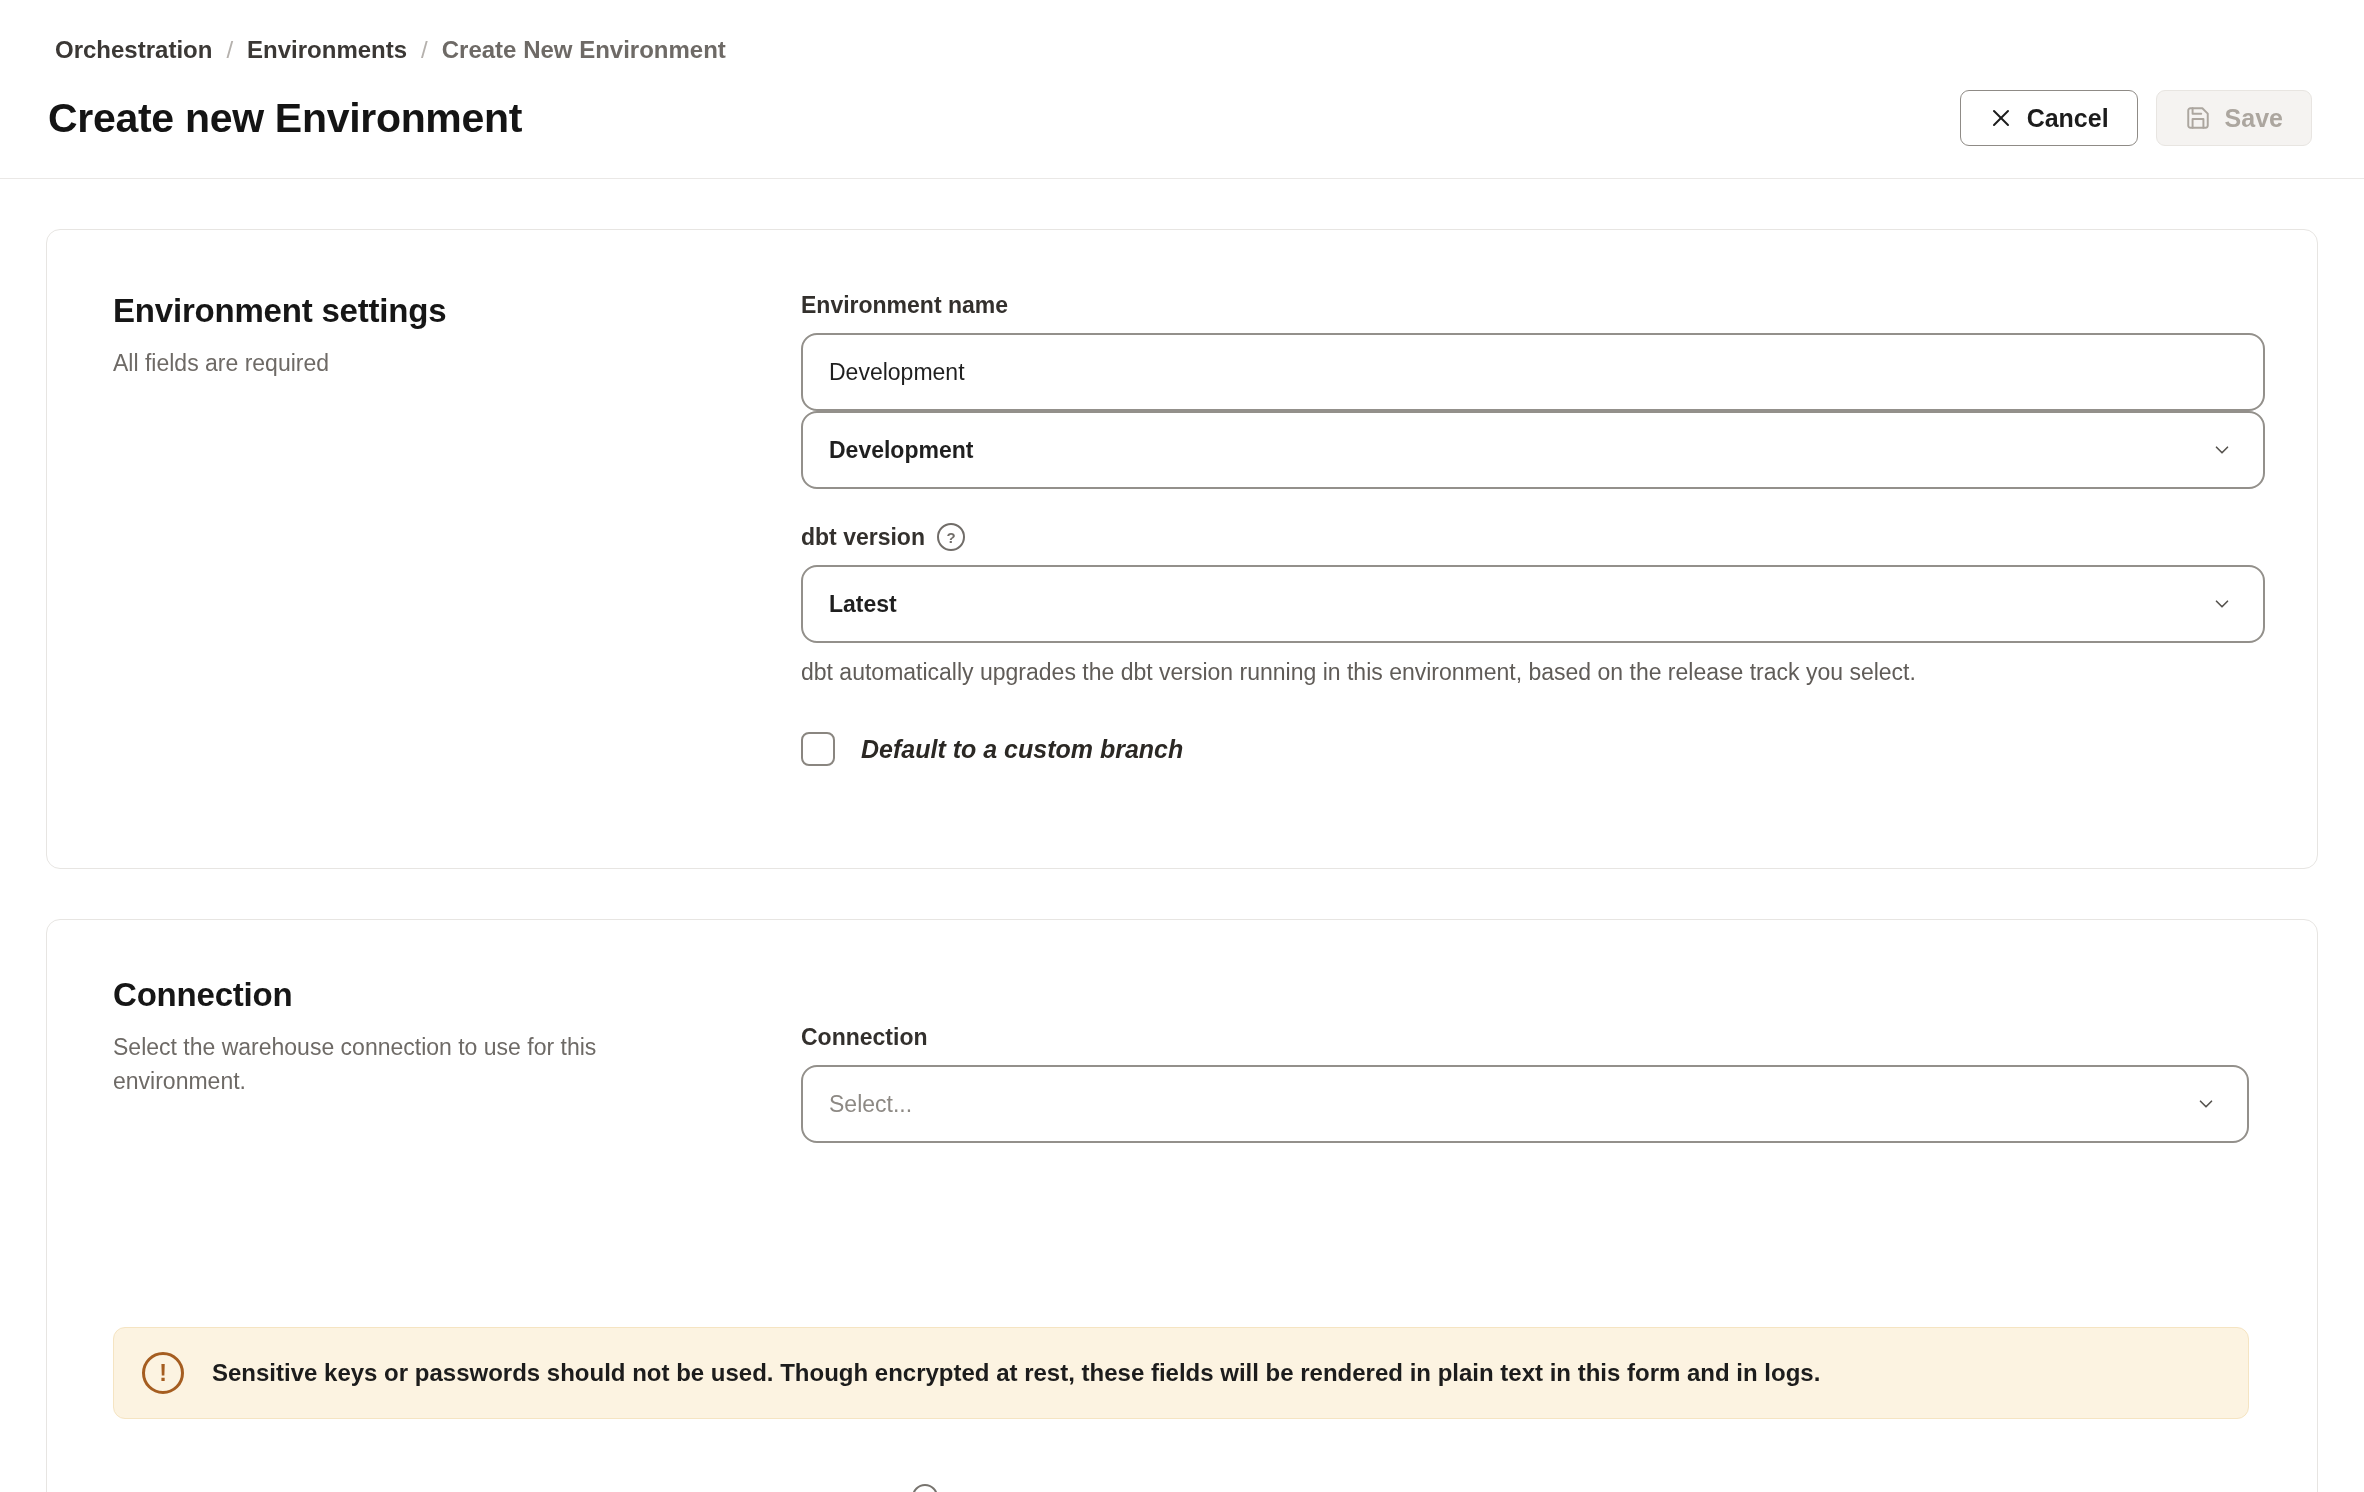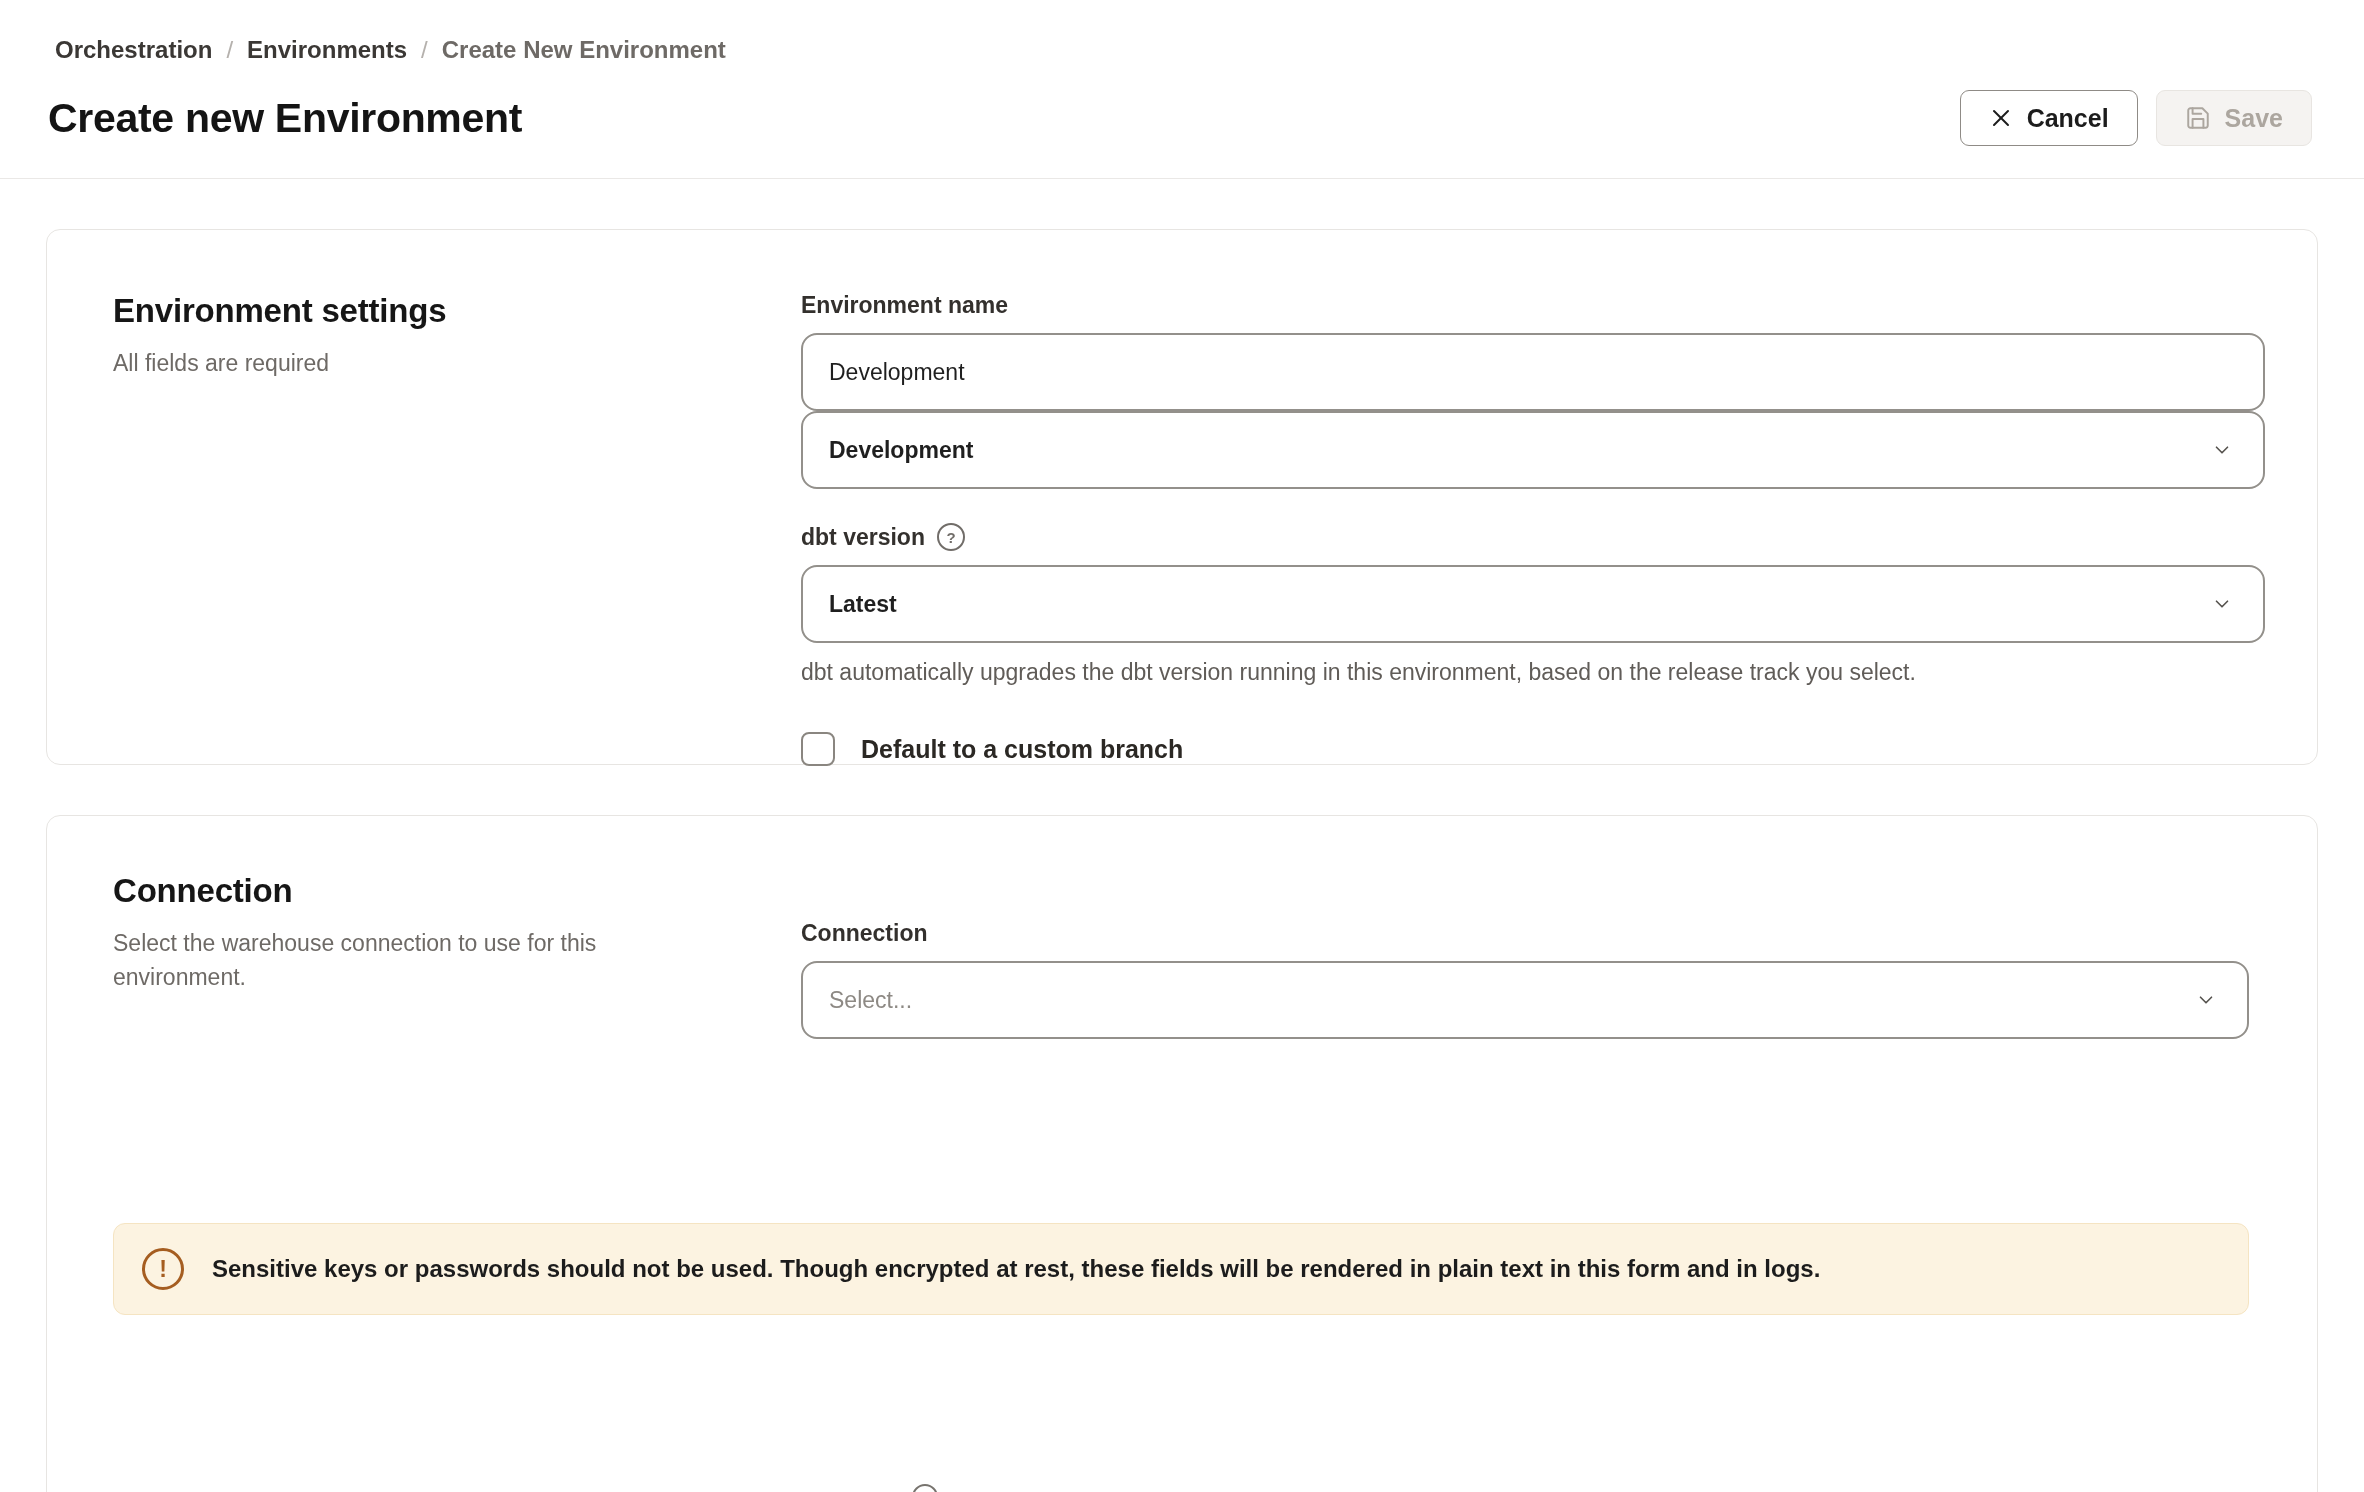--- a/index.html
+++ b/index.html
@@ -17,42 +17,42 @@
   .page-title{font-size:41px;font-weight:700;color:#141414;letter-spacing:-0.3px;margin-left:-7px;}
   .header-actions{display:flex;gap:18px;margin-right:0;}
   .btn{display:flex;align-items:center;gap:14px;height:56px;padding:0 28px;border-radius:9px;
        font-size:25px;font-weight:600;cursor:pointer;box-sizing:border-box;background:#fff;}
   .btn-cancel{border:1px solid #8f8b86;color:#1c1c1c;}
   .btn-save{border:1px solid #e8e5e1;background:#f5f3f1;color:#aca69f;cursor:default;}
   .btn svg{display:block;}
   .header-divider{border:none;border-top:1px solid #eae8e6;margin:0;}
   
   .card{margin:0 46px;border:1px solid #e7e5e2;border-radius:14px;background:#fff;box-sizing:border-box;}
-  .card-1{margin-top:50px;height:536px;padding:62px 52px 0 66px;}
+  .card-1{margin-top:50px;height:640px;padding:62px 52px 0 66px;}
   .card-2{margin-top:50px;height:980px;padding:56px 68px 0 66px;}
   .section-block{display:flex;}
   .section-left{width:688px;flex:0 0 688px;}
   .section-right{flex:1;min-width:0;}
   .section-heading{font-size:33px;font-weight:700;color:#161616;letter-spacing:-0.2px;}
   .section-sub{margin-top:16px;font-size:23px;line-height:34px;color:#6e6a66;max-width:560px;}
   
   .field-label{display:flex;align-items:center;gap:12px;font-size:23px;font-weight:600;color:#33302d;margin-bottom:14px;}
   .text-input,.select{
     width:100%;height:78px;box-sizing:border-box;border:2px solid #93908b;border-radius:16px;
     background:#fff;font-family:"Liberation Sans",sans-serif;font-size:23px;color:#1f1f1f;
   }
   .text-input{padding:0 26px;outline:none;}
   .select{display:flex;align-items:center;justify-content:space-between;padding:0 30px 0 26px;cursor:pointer;}
   .select .select-value{font-weight:600;}
   .select .select-value.placeholder{font-weight:400;color:#8d8984;}
   .field-gap{margin-top:34px;}
   .helper-text{margin-top:16px;font-size:23px;color:#605c58;}
   .checkbox-row{margin-top:46px;display:flex;align-items:center;cursor:pointer;}
   .checkbox-box{width:30px;height:30px;border:2px solid #8a8680;border-radius:8px;background:#fff;flex:0 0 auto;}
-  .checkbox-label{margin-left:26px;font-size:25px;font-weight:600;color:#2b2824;}
+  .checkbox-label{margin-left:26px;font-size:25px;font-weight:600;color:#2b2824;font-style:italic;}
   .help-icon{width:24px;height:24px;border:2px solid #716d69;border-radius:50%;display:inline-flex;
              align-items:center;justify-content:center;font-size:15px;font-weight:700;color:#716d69;cursor:pointer;}
   .right-offset{margin-top:48px;}
   .block-2{margin-top:164px;}
   
   .warning-banner{
     margin-top:20px;display:flex;align-items:center;gap:28px;background:#fcf3e1;border:1px solid #f5e4c2;
     border-radius:12px;padding:24px 34px 24px 28px;box-sizing:border-box;
   }
   .warning-icon{width:36px;height:36px;border:3px solid #a55d20;border-radius:50%;flex:0 0 auto;

